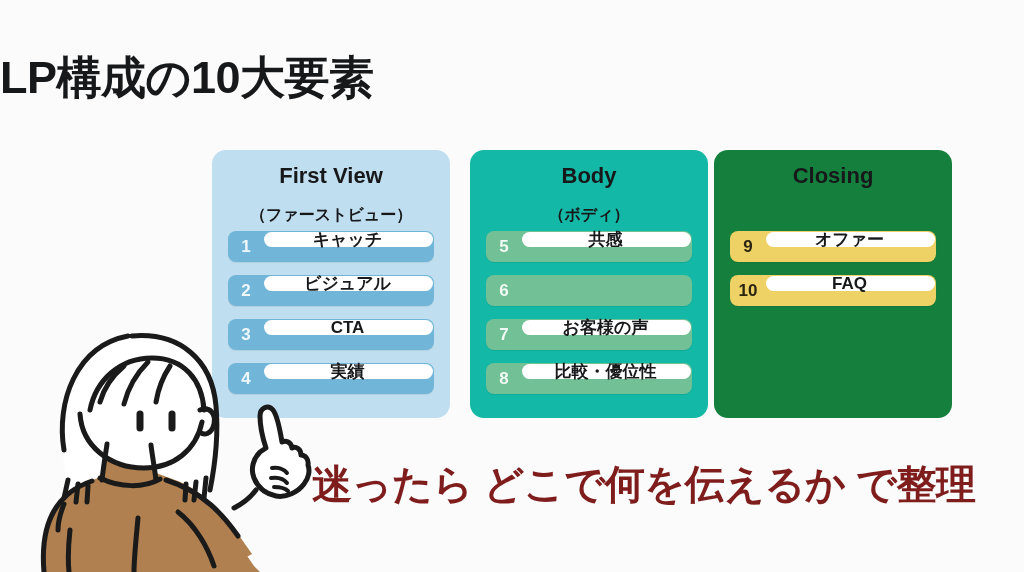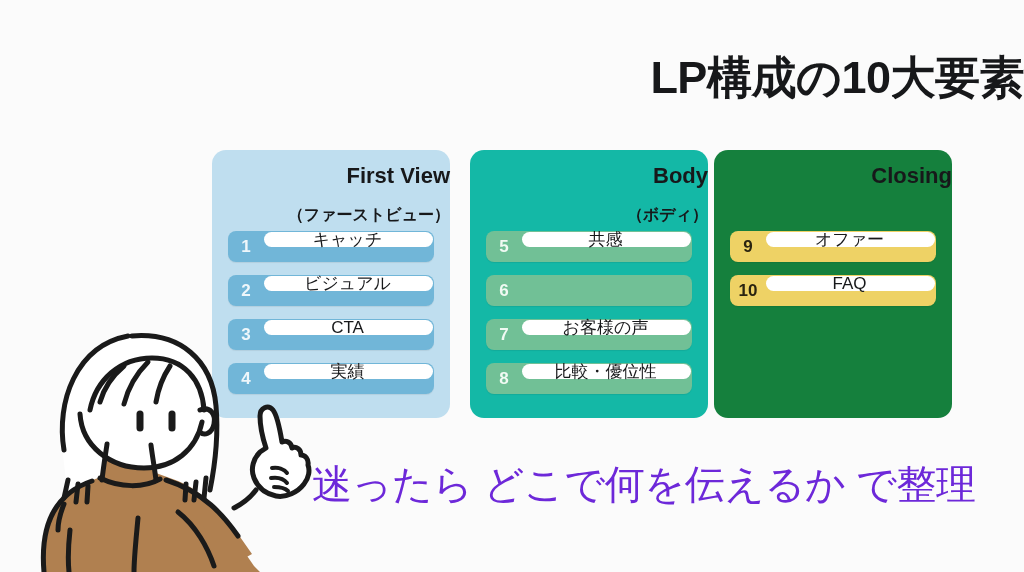--- a/index.html
+++ b/index.html
@@ -23,21 +23,21 @@
     height: 572px;
     background: #fbfbfb;
   }
 
   
   #title {
     position: absolute;
     top: 52px;
     left: 0;
     width: 1024px;
-    text-align: right;
+    text-align: left;
     font-size: 45px;
     font-weight: 700;
     color: #17181a;
     letter-spacing: -0.5px;
     line-height: 1.15;
     white-space: nowrap;
   }
 
   
   .panel {
@@ -50,21 +50,21 @@
   }
   #panel-0 { left: 212px; background: #bfdeef; }
   #panel-1 { left: 470px; background: #14b8a6; }
   #panel-2 { left: 714px; background: #15803d; }
 
   .panel-head {
     position: absolute;
     left: 0;
     right: 0;
     top: 14px;
-    text-align: right;
+    text-align: center;
   }
   .panel-title {
     font-size: 22px;
     font-weight: 700;
     color: #17181a;
     line-height: 1.12;
     letter-spacing: 0px;
     white-space: nowrap;
   }
   .panel-sub {
@@ -112,35 +112,35 @@
 
   .row-label {
     flex: 1 1 auto;
     background: #ffffff;
     border-radius: 8px;
     margin: 1px 1px 15px 0;
     display: flex;
     align-items: center;
     justify-content: center;
     font-size: 17px;
-    font-weight: 400;
+    font-weight: 700;
     color: #17181a;
     line-height: 1;
     white-space: nowrap;
     padding-right: 2px;
   }
 
   
   #caption {
     position: absolute;
     left: 312px;
     top: 462px;
     font-size: 40px;
-    font-weight: 400;
-    color: #6d28d9;
+    font-weight: 700;
+    color: #7f1d1d;
     line-height: 1.1;
     white-space: nowrap;
     letter-spacing: -0.5px;
   }
 
   
   #illustration {
     position: absolute;
     left: 28px;
     top: 318px;

